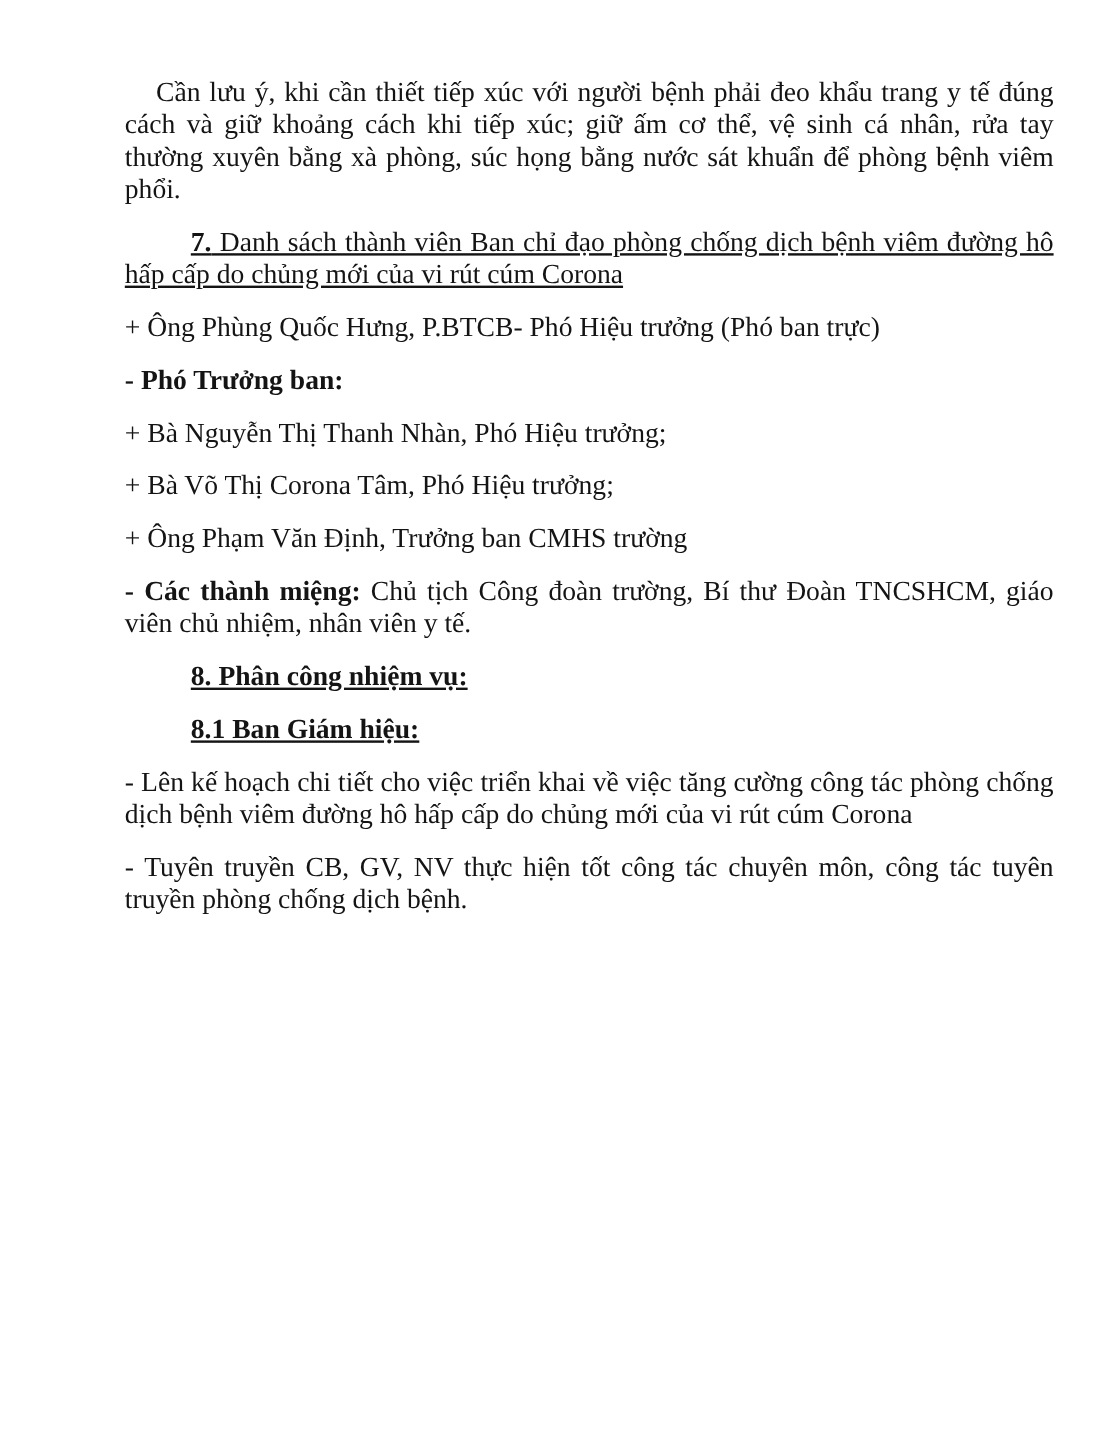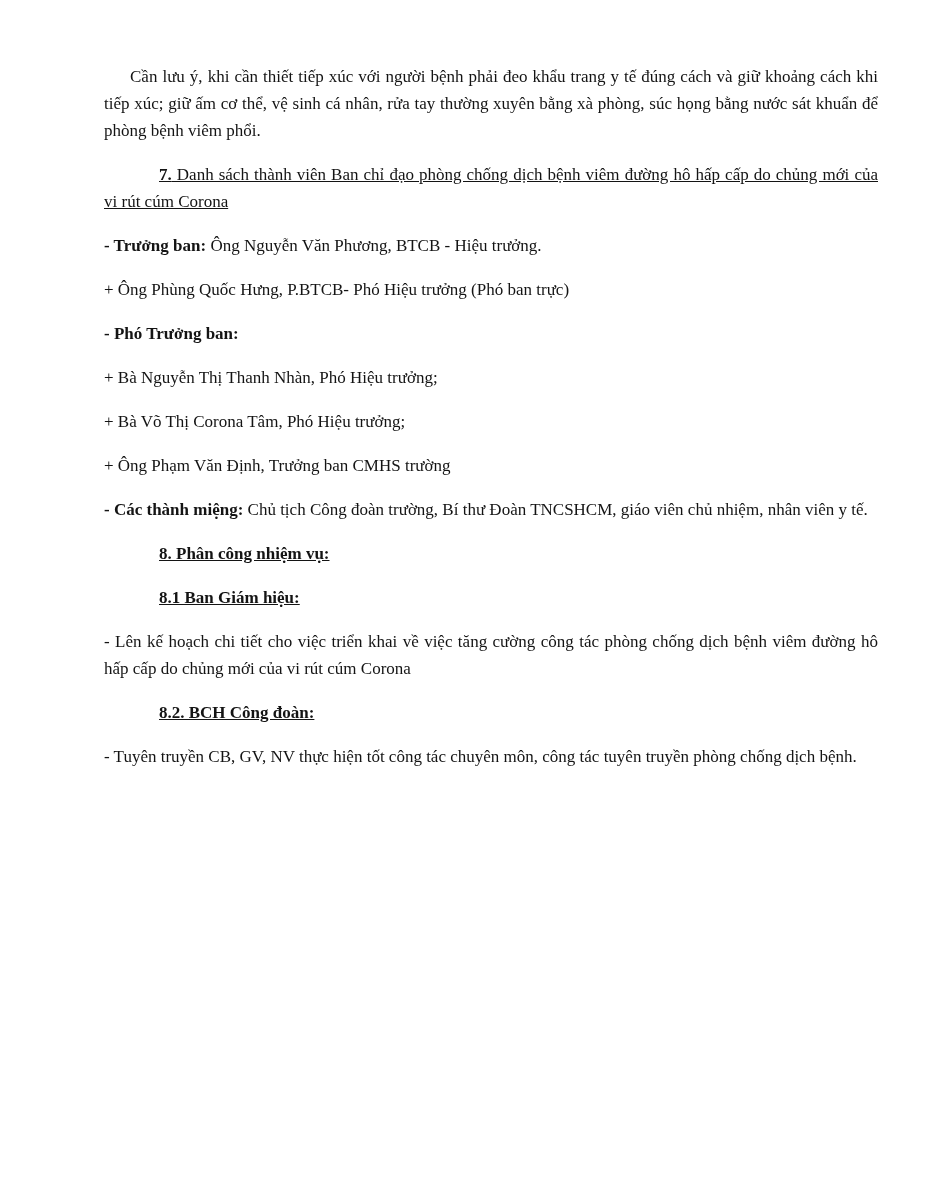--- a/index.html
+++ b/index.html
@@ -8,21 +8,21 @@
     background: #ffffff;
   }
   .page {
     position: relative;
     width: 927px;
     height: 1200px;
     margin: 0 auto;
     background: #ffffff;
     color: #141414;
     font-family: "Liberation Serif", "DejaVu Serif", serif;
-    font-size: 17px;
+    font-size: 23px;
     line-height: 27px;
     box-sizing: border-box;
     padding: 63px 49px 0 104px;
     overflow: hidden;
   }
   .para {
     margin: 0 0 17px 0;
     text-align: justify;
     text-justify: inter-word;
   }
@@ -31,26 +31,24 @@
   .run-bold   { font-weight: bold; }
   .run-italic { font-style: italic; }
 </style>
 </head>
 <body>
 
 <div class="page">
   <div id="doc">
       <p class="para indent-sm"><span>Cần lưu ý, khi cần thiết tiếp xúc với người bệnh phải đeo khẩu trang y tế đúng cách và giữ khoảng cách khi tiếp xúc; giữ ấm cơ thể, vệ sinh cá nhân, rửa tay thường xuyên bằng xà phòng, súc họng bằng nước sát khuẩn để phòng bệnh viêm phổi.</span></p>
       <p class="para indent-lg"><span class="run-bold">7.</span><span>  Danh sách thành viên Ban chỉ đạo phòng chống dịch bệnh viêm đường hô hấp cấp do chủng mới của vi rút cúm Corona</span></p>
-      <p class="para"><span class="run-bold">- Trưởng ban: </span><span>Ông Nguyễn Văn Phương, BTCB - Hiệu trưởng.</span></p>
       <p class="para"><span>+ Ông Phùng Quốc Hưng, P.BTCB- Phó Hiệu trưởng (Phó ban trực)</span></p>
       <p class="para"><span class="run-bold">- Phó Trưởng ban:</span></p>
       <p class="para"><span>+ Bà Nguyễn Thị Thanh Nhàn, Phó Hiệu trưởng;</span></p>
       <p class="para"><span>+ Bà Võ Thị Corona Tâm, Phó Hiệu trưởng;</span></p>
       <p class="para"><span>+ Ông Phạm Văn Định, Trưởng ban CMHS trường</span></p>
       <p class="para"><span class="run-bold">- Các thành miệng: </span><span>Chủ tịch Công đoàn trường, Bí thư Đoàn TNCSHCM, giáo viên chủ nhiệm, nhân viên y tế.</span></p>
       <p class="para indent-lg"><span class="run-bold">8. Phân công nhiệm vụ:</span></p>
       <p class="para indent-lg"><span class="run-bold">8.1 Ban Giám hiệu:</span></p>
       <p class="para"><span>- Lên kế hoạch chi tiết cho việc triển khai về việc tăng cường công tác phòng chống dịch bệnh viêm đường hô hấp cấp do chủng mới của vi rút cúm Corona</span></p>
-      <p class="para indent-lg"><span class="run-bold">8.2. BCH Công đoàn:</span></p>
       <p class="para"><span>- Tuyên truyền CB, GV, NV thực hiện tốt công tác chuyên môn, công tác tuyên truyền phòng chống dịch bệnh.</span></p>
     </div>
 </div>
 
 </body></html>

